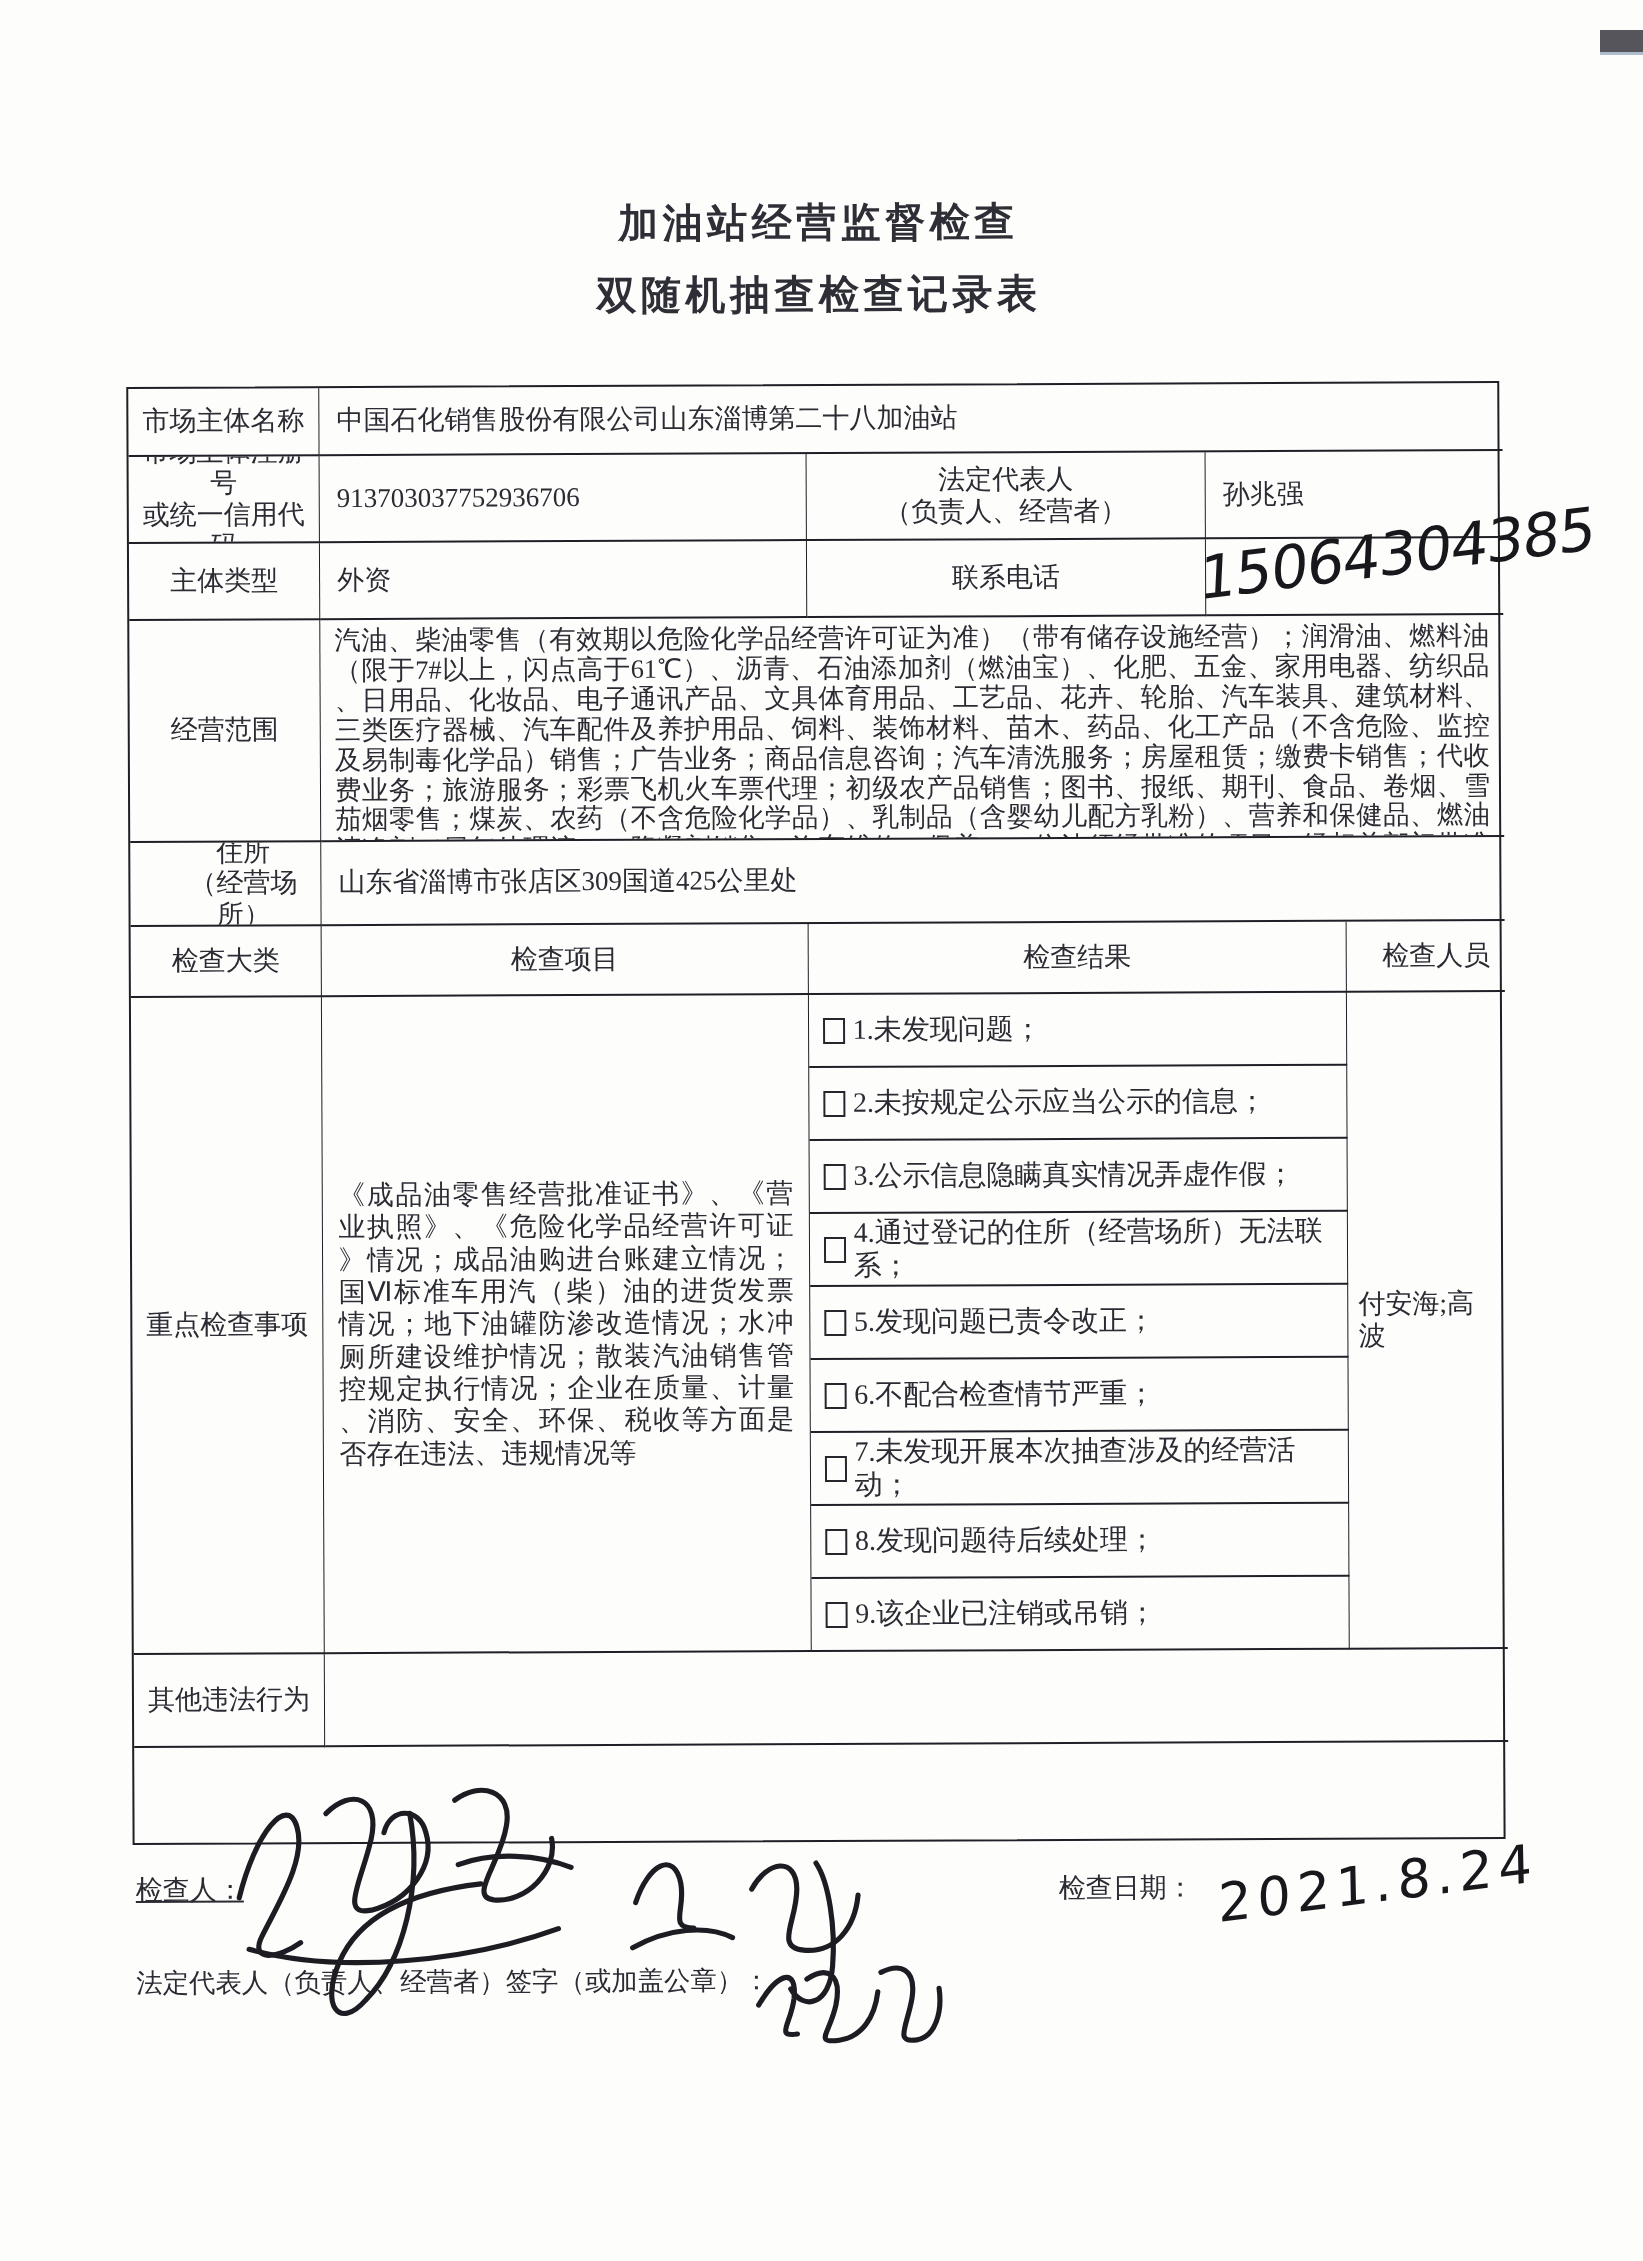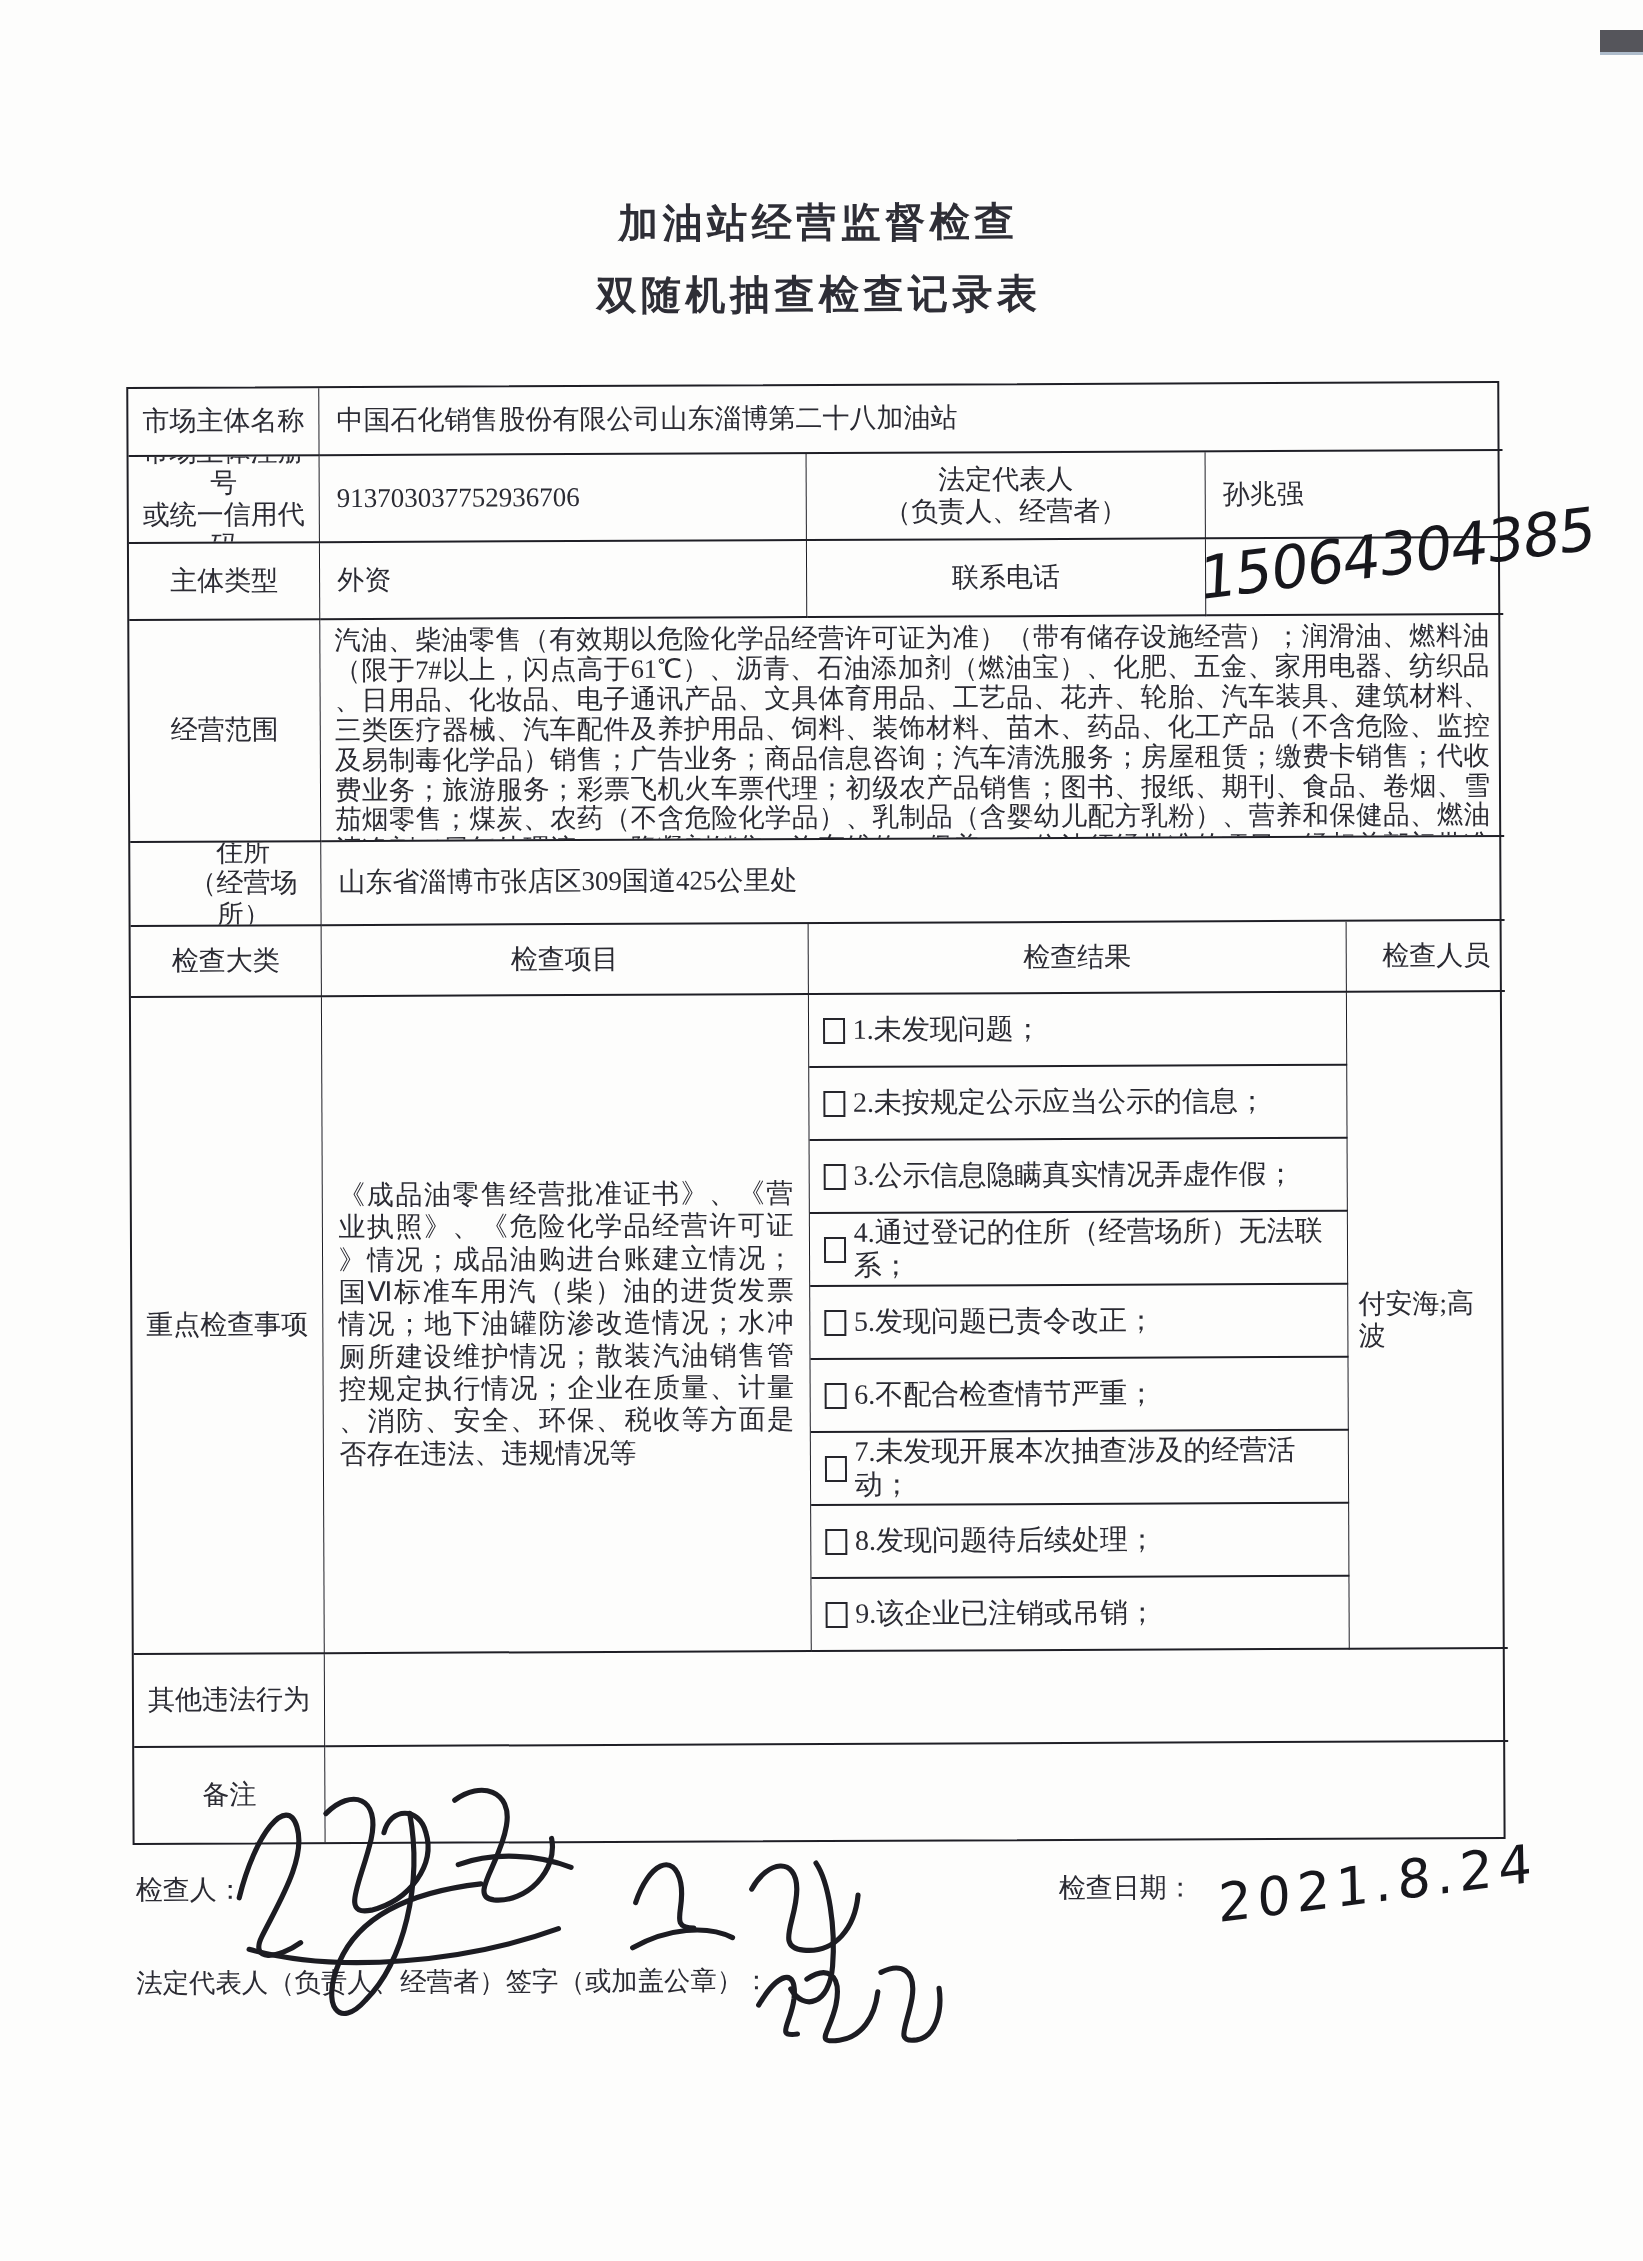--- a/index.html
+++ b/index.html
@@ -130,25 +130,24 @@
       <div class="cell chk" style="grid-row:15;grid-column:3/5;">
         <span class="box"></span>
         <span>9.该企业已注销或吊销；</span>
       </div>
 
       <div class="cell val last-col" style="grid-row:7/16;grid-column:5;padding:2.6px 10.3px;">付安海;高波</div>
 
       <div class="cell lab" style="grid-row:16;grid-column:1;">其他违法行为</div>
       <div class="cell val last-col" style="grid-row:16;grid-column:2/6;"></div>
 
-      <div class="cell lab last-row" style="grid-row:17;grid-column:1;">备注</div>
       <div class="cell val last-col last-row" style="grid-row:17;grid-column:2/6;"></div>
     </div>
 
-    <div class="flabel" style="left:132px;top:1869px;">检查人：</div>
+    <div class="flabel" style="left:132px;top:1869px;text-decoration:underline;">检查人：</div>
     <div class="flabel" style="left:1055px;top:1871px;">检查日期：</div>
     <div class="hand hand-date">2021.8.24</div>
     <div class="flabel" style="left:132px;top:1963px;font-size:26.4px;">法定代表人（负责人、经营者）签字（或加盖公章）：</div>
 
     <svg class="sig-svg" width="1386" height="387" viewBox="0 0 2150 600">
       <g fill="none" stroke="#1c1c22" stroke-width="8" stroke-linecap="round" stroke-linejoin="round">
 
         <g>
           <path d="M165,250 C190,150 240,90 255,140 C270,190 225,260 200,310 C180,350 225,345 260,320"></path>
           <path d="M300,120 C340,80 385,95 370,160 C355,225 320,280 370,270 C430,255 470,200 455,150 C445,110 400,110 390,150"></path>

